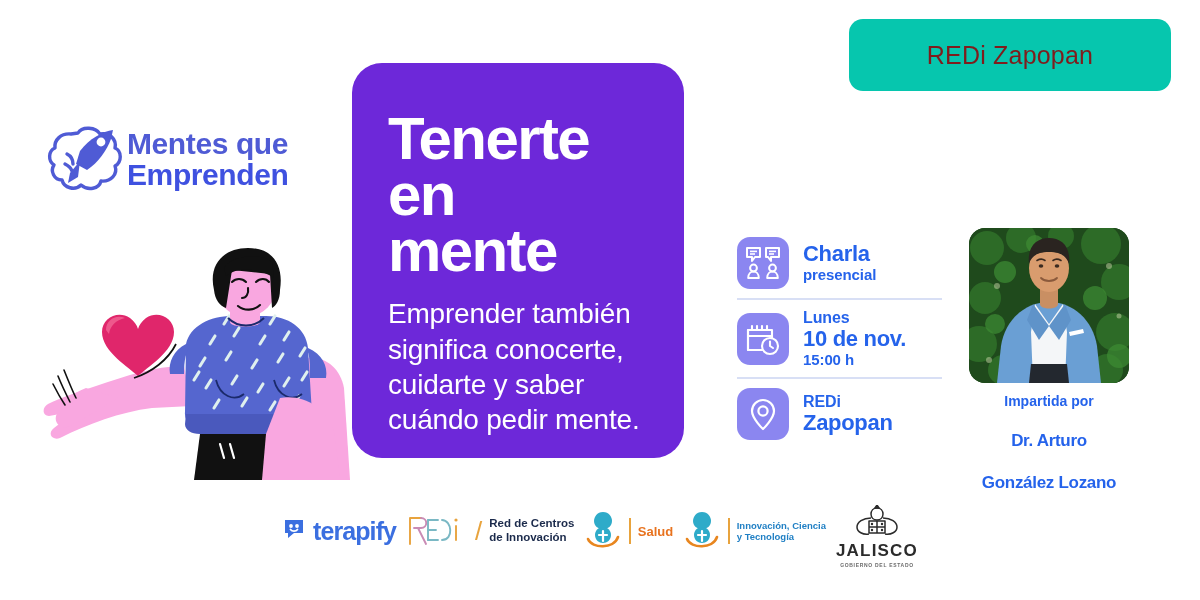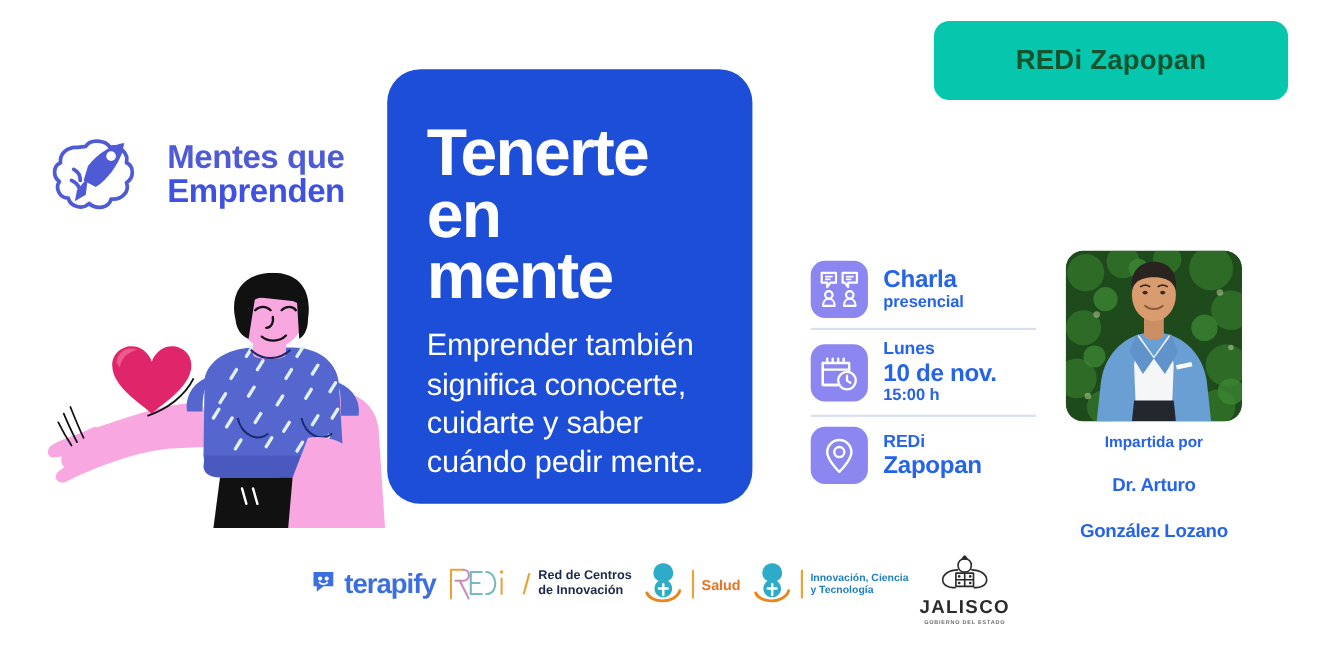--- a/index.html
+++ b/index.html
@@ -11,37 +11,37 @@
   }
   .stage{position:relative;width:1200px;height:600px;}
 
   
   .badge{
     position:absolute;left:849px;top:19px;width:322px;height:72px;
     background:#06c6ae;border-radius:14px;
     display:flex;align-items:center;justify-content:center;
   }
   .badge-text{
-    color:#14532d;font-size:25px;font-weight:bold;letter-spacing:.2px;
-  }
-
-  
-  .brand{position:absolute;left:45px;top:120px;display:flex;align-items:center;gap:25px;justify-content:space-between;}
+    color:#7f1d1d;font-size:25px;font-weight:normal;letter-spacing:.2px;
+  }
+
+  
+  .brand{position:absolute;left:45px;top:120px;display:flex;align-items:center;gap:0;justify-content:space-between;}
   .brand-mark{width:82px;height:78px;flex:none;}
   .brand-words{line-height:1.04;}
   .brand-l1{color:#4f5bd5;font-size:30px;font-weight:bold;letter-spacing:-.4px;}
   .brand-l2{color:#3f51e0;font-size:30px;font-weight:bold;letter-spacing:-.4px;}
 
   
   .illus{position:absolute;left:34px;top:248px;width:320px;height:232px;}
 
   
   .card{
     position:absolute;left:352px;top:63px;width:332px;height:395px;
-    background:#1d4ed8;border-radius:30px;
+    background:#6d28d9;border-radius:30px;
     box-sizing:border-box;padding:48px 34px 30px 36px;
   }
   .card-title{
     color:#ffffff;font-size:60px;font-weight:bold;line-height:.93;
     letter-spacing:-1.6px;margin:0;
   }
   .card-sub{
     color:#ffffff;font-size:28px;line-height:1.26;margin-top:18px;
     letter-spacing:-.2px;
   }

